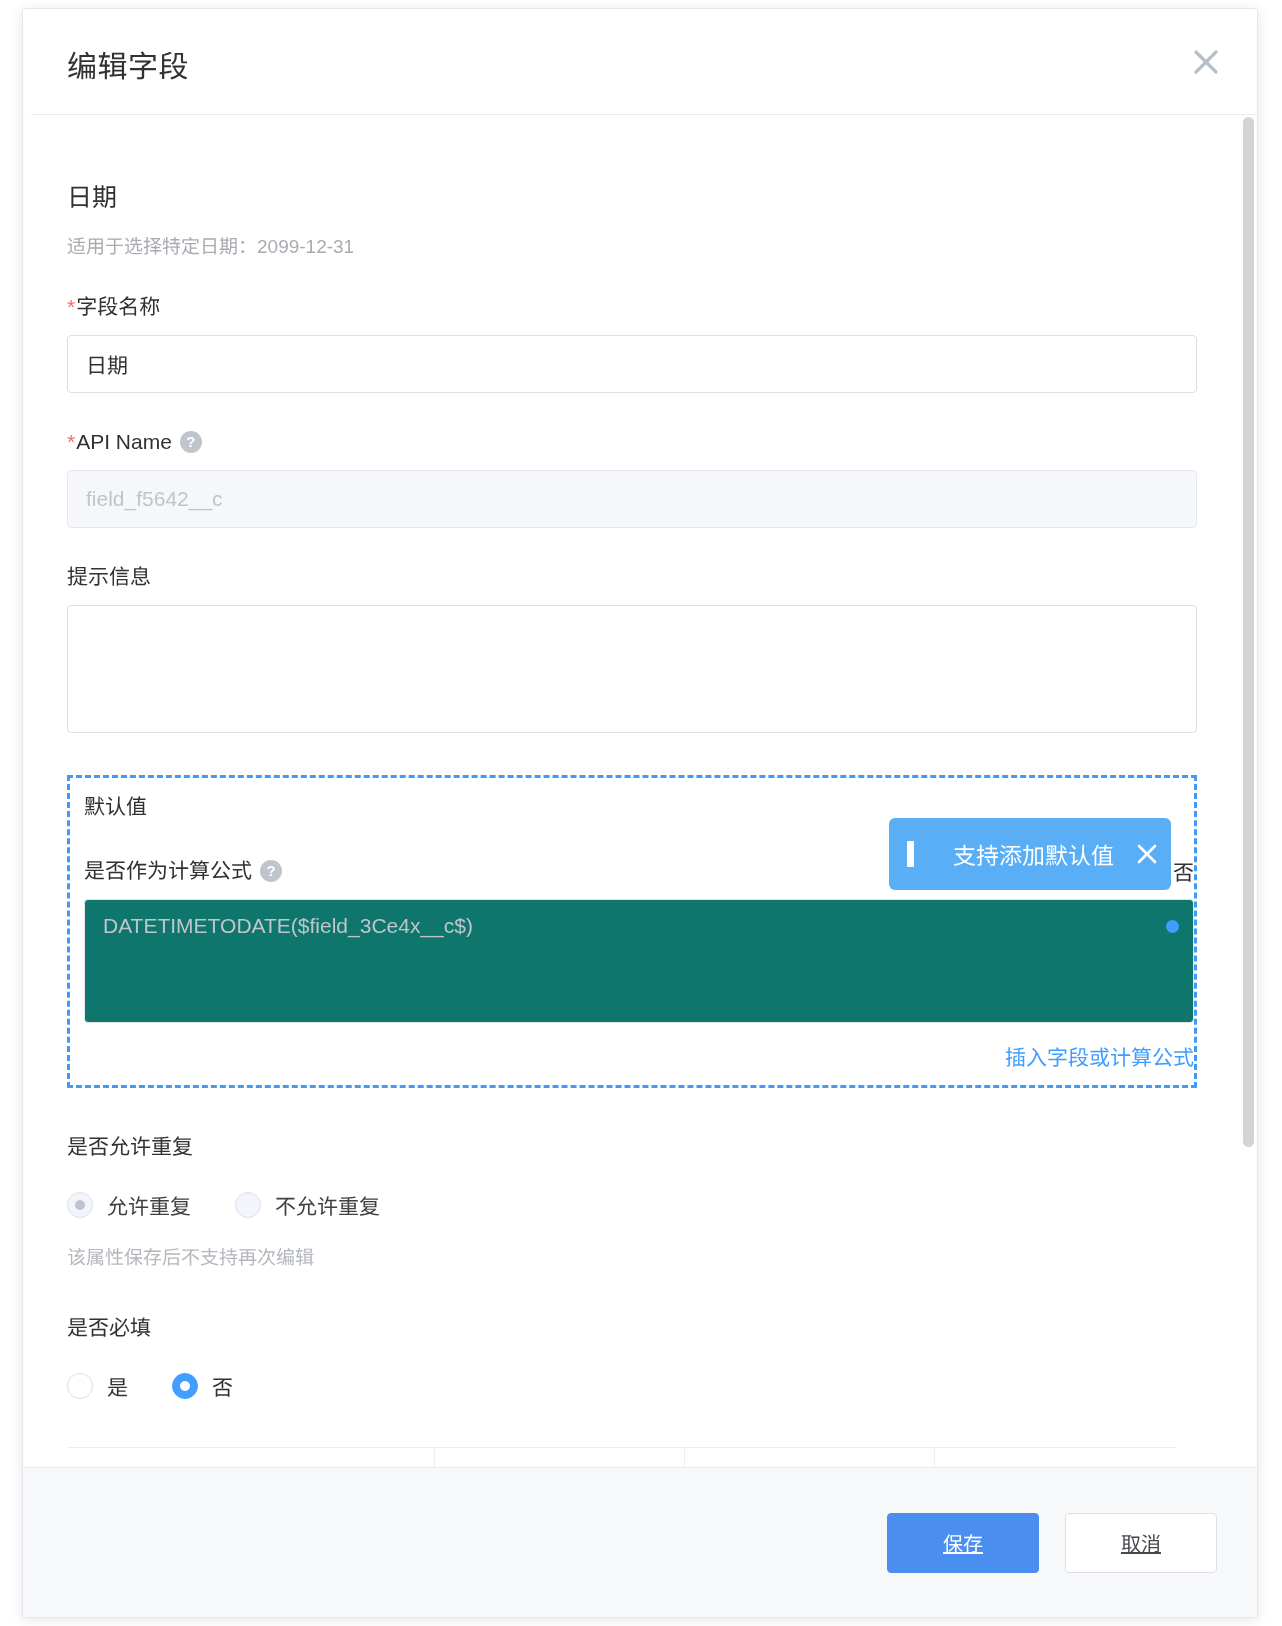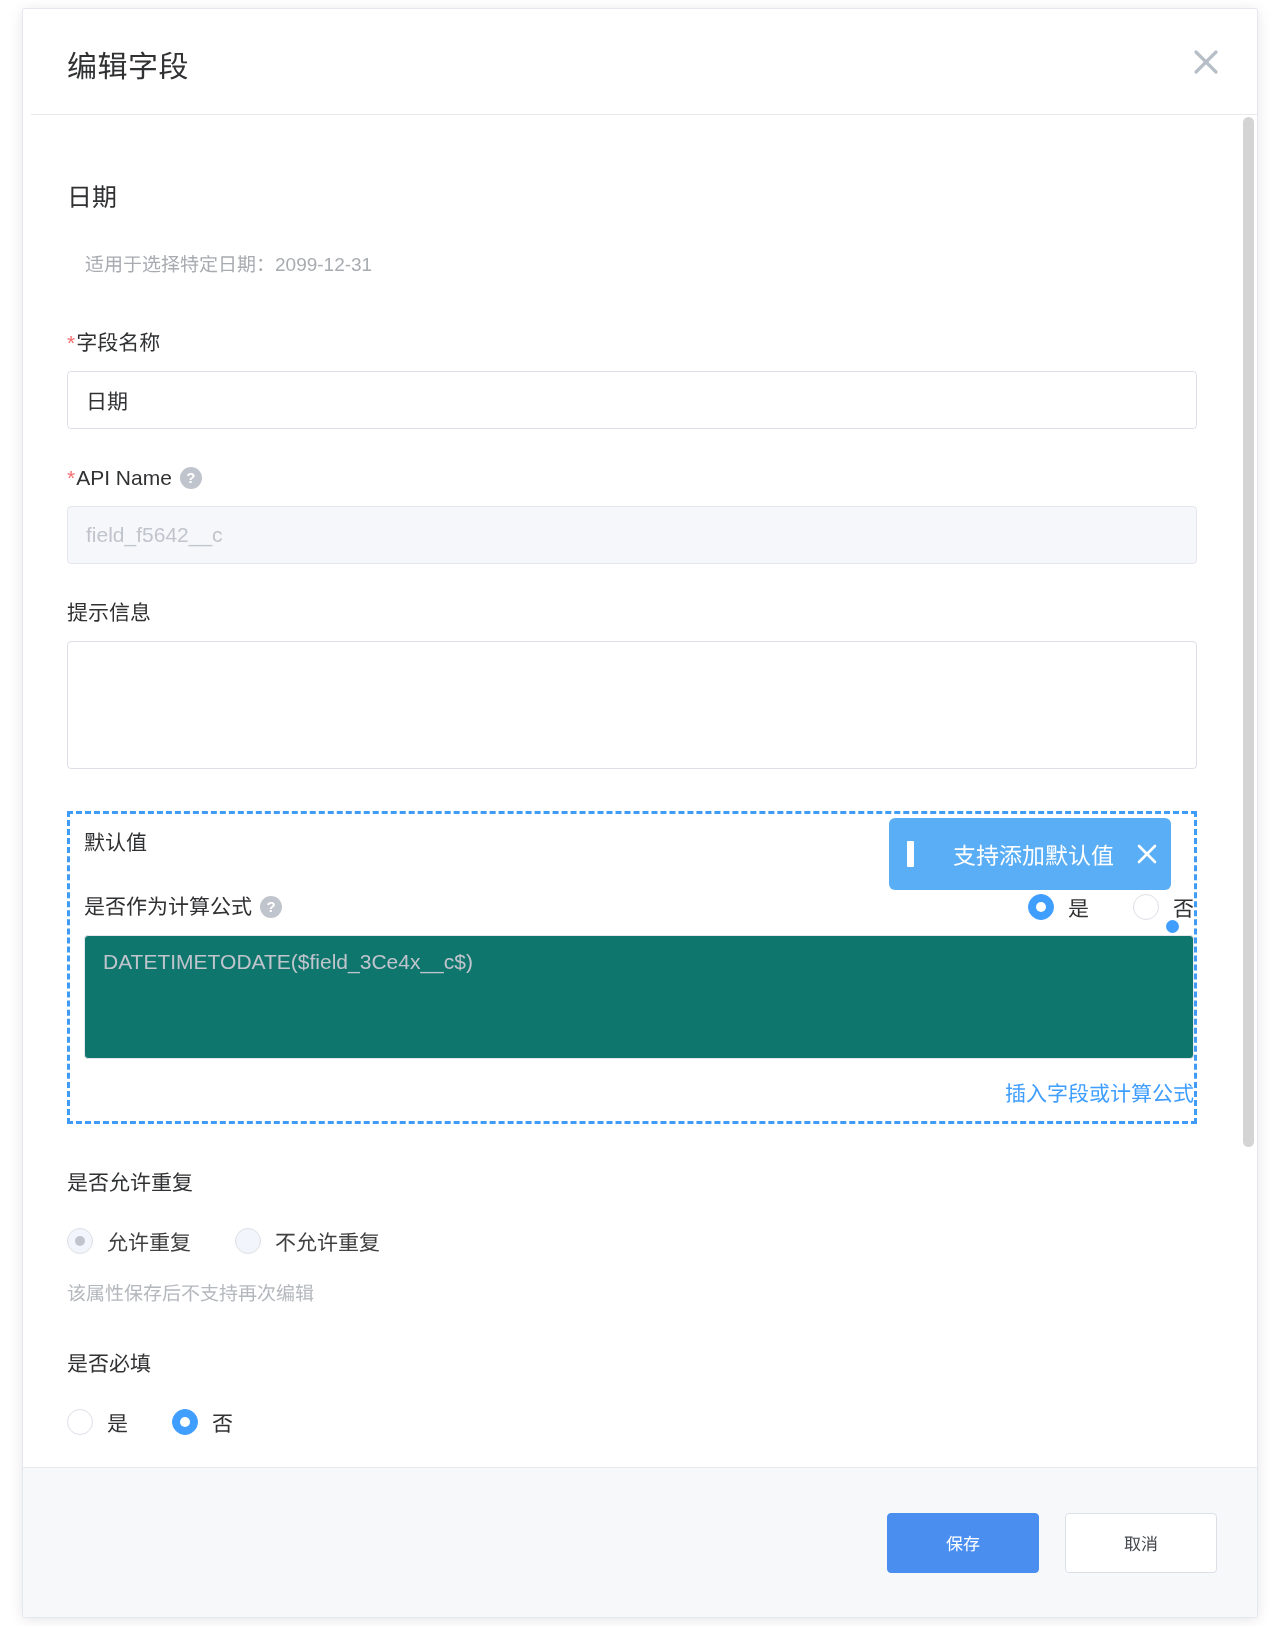--- a/index.html
+++ b/index.html
@@ -90,21 +90,21 @@
 
   
   .type-name {
     margin: 0;
     padding-top: 62px;
     font-size: 25px;
     color: #303133;
     font-weight: 400;
   }
   .type-desc {
-    margin: 18px;
+    margin: 0;
     padding-top: 18px;
     font-size: 19px;
     color: #a8abb0;
   }
 
   
   .form-item { padding-top: 34px; }
   .form-label {
     font-size: 21px;
     color: #303133;
@@ -355,25 +355,26 @@
     box-sizing: border-box;
     display: flex;
     align-items: center;
     justify-content: flex-end;
     padding-right: 40px;
   }
   .btn {
     height: 60px;
     min-width: 152px;
     border-radius: 4px;
-    font-size: 17px;
+    font-size: 20px;
     font-family: inherit;
     cursor: pointer;
     border: 1px solid transparent;
     padding: 0 26px;
+    text-decoration: underline;
   }
   .btn-primary {
     background: #4a8ff0;
     color: #ffffff;
     border-color: #4a8ff0;
     margin-right: 26px;
   }
   .btn-default {
     background: #ffffff;
     color: #45484d;

